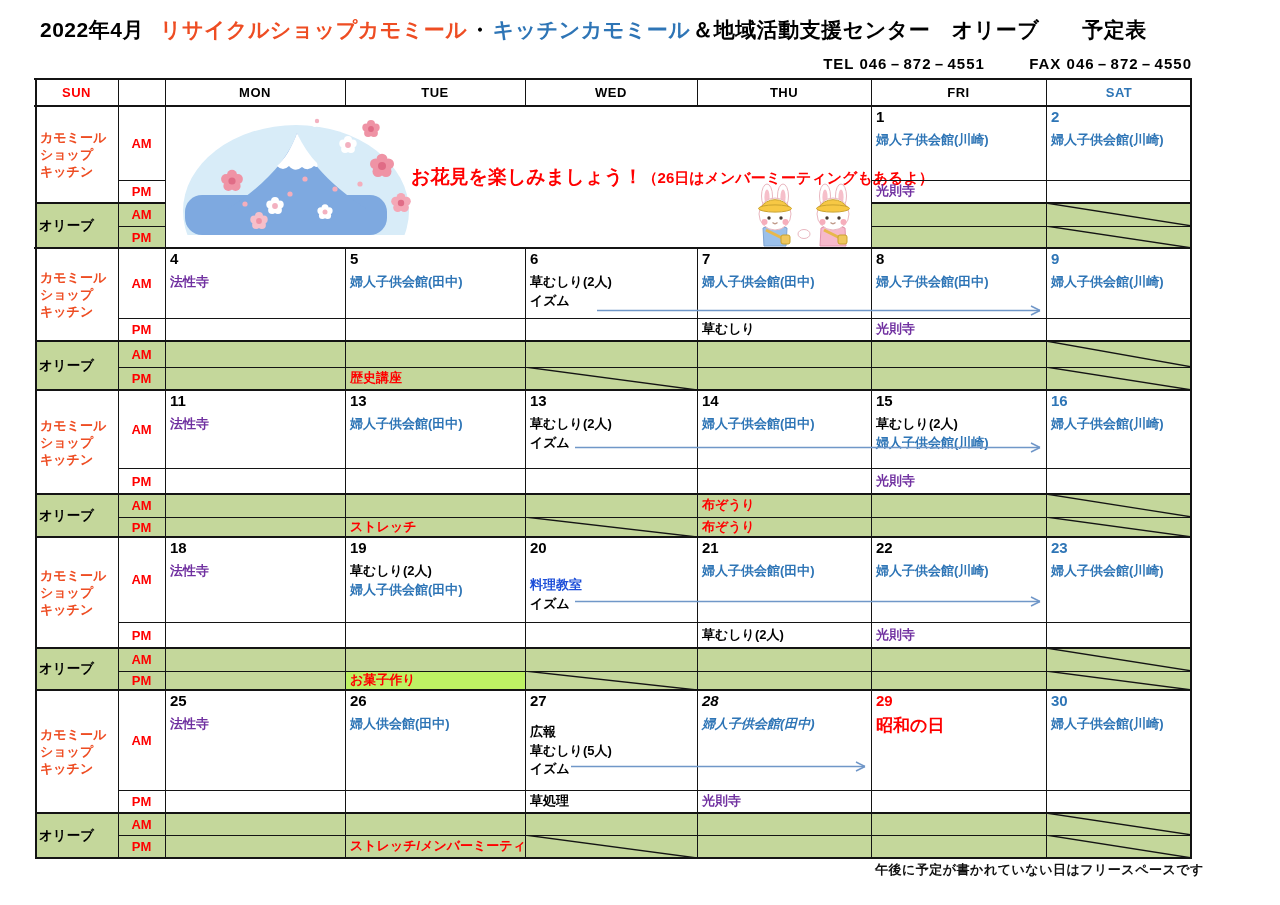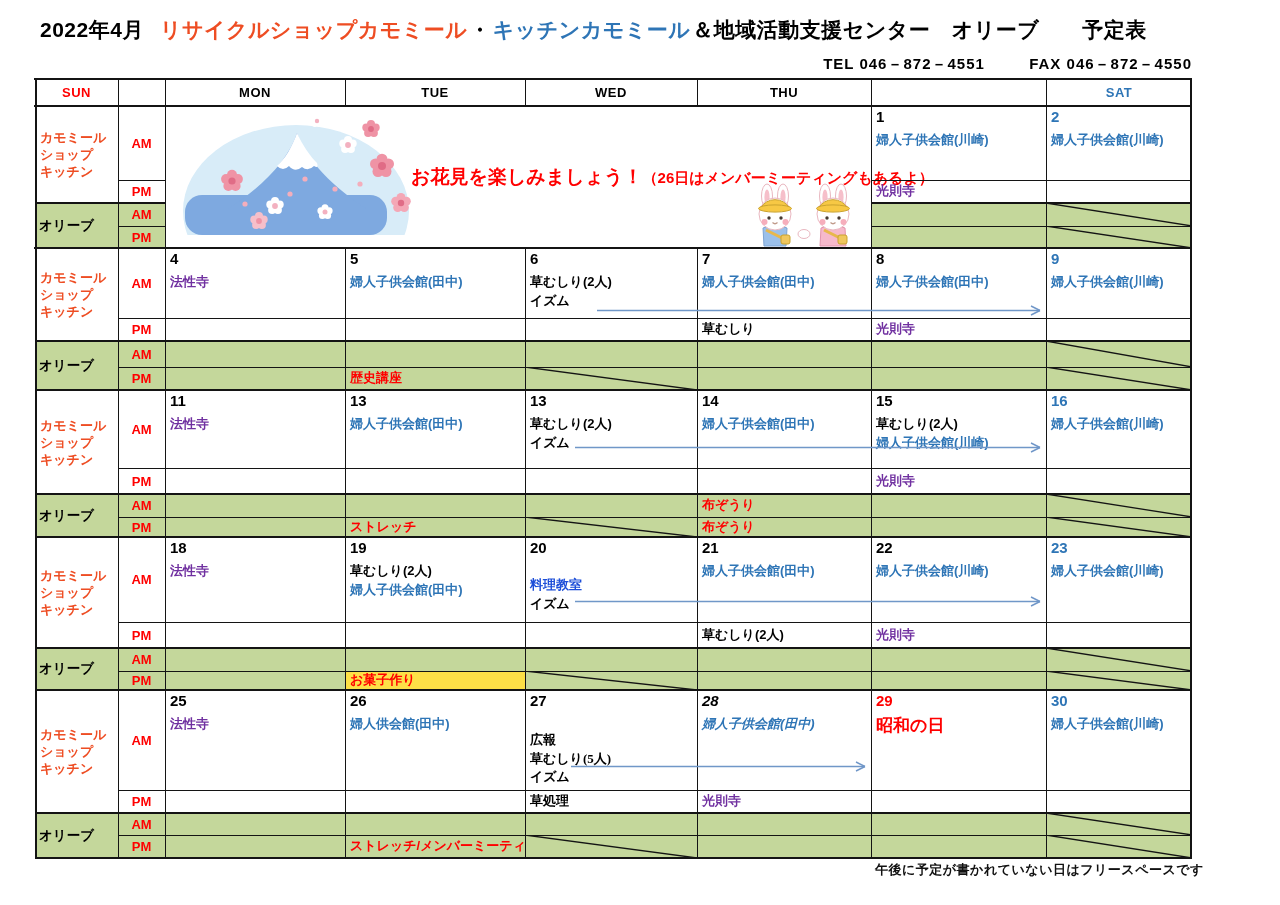--- a/index.html
+++ b/index.html
@@ -183,20 +183,21 @@
       <ellipse cx="63" cy="51" rx="6" ry="4.5" fill="#fff" stroke="#e9b7c0"></ellipse>
     </svg>
   </div>
 
 <div class="cell hflex" style="left: 35px; top: 78px; width: 83px; height: 28px; font-size: 13px; letter-spacing: 0.5px; color: rgb(255, 0, 0);">SUN</div>
     <div class="cell hflex" style="left: 118px; top: 78px; width: 47px; height: 28px; font-size: 13px; letter-spacing: 0.5px;"></div>
     <div class="cell hflex" style="left: 165px; top: 78px; width: 180px; height: 28px; font-size: 13px; letter-spacing: 0.5px; color: rgb(0, 0, 0);">MON</div>
     <div class="cell hflex" style="left: 525px; top: 78px; width: 172px; height: 28px; font-size: 13px; letter-spacing: 0.5px; color: rgb(0, 0, 0);">WED</div>
     <div class="cell hflex" style="left: 345px; top: 78px; width: 180px; height: 28px; font-size: 13px; letter-spacing: 0.5px; color: rgb(0, 0, 0);">TUE</div>
     <div class="cell hflex" style="left: 697px; top: 78px; width: 174px; height: 28px; font-size: 13px; letter-spacing: 0.5px; color: rgb(0, 0, 0);">THU</div>
+    <div class="cell hflex" style="left: 871px; top: 78px; width: 175px; height: 28px; font-size: 13px; letter-spacing: 0.5px; color: rgb(0, 0, 0);">FRI</div>
     <div class="cell hflex" style="left: 1046px; top: 78px; width: 146px; height: 28px; font-size: 13px; letter-spacing: 0.5px; color: rgb(46, 117, 182);">SAT</div>
     <div class="cell" style="left: 35px; top: 106px; width: 83px; height: 97px; display: flex; flex-direction: column; justify-content: center; padding-left: 5px;">
       <span class="evt" style="color: rgb(238, 77, 35); font-size: 13px; line-height: 17px;">カモミール</span>
       <span class="evt" style="color: rgb(238, 77, 35); font-size: 13px; line-height: 17px;">ショップ</span>
       <span class="evt" style="color: rgb(238, 77, 35); font-size: 13px; line-height: 17px;">キッチン</span>
     </div>
     <div class="cell hflex" style="left: 118px; top: 106px; width: 47px; height: 74px; font-size: 13px; color: rgb(255, 0, 0);">AM</div>
     <div class="cell hflex" style="left: 118px; top: 180px; width: 47px; height: 23px; font-size: 13px; color: rgb(255, 0, 0);">PM</div>
     <div class="cell lflex" style="left: 35px; top: 203px; width: 83px; height: 45px; background: rgb(196, 215, 155); padding-left: 4px; font-size: 13.5px;">オリーブ</div>
     <div class="cell hflex" style="left: 118px; top: 203px; width: 47px; height: 23px; background: rgb(196, 215, 155); font-size: 13px; color: rgb(255, 0, 0);">AM</div>
@@ -394,21 +395,21 @@
       <span class="evt" style="color: rgb(238, 77, 35); font-size: 13px; line-height: 17px;">キッチン</span>
     </div>
     <div class="cell hflex" style="left: 118px; top: 537px; width: 47px; height: 85px; font-size: 13px; color: rgb(255, 0, 0);">AM</div>
     <div class="cell hflex" style="left: 118px; top: 622px; width: 47px; height: 26px; font-size: 13px; color: rgb(255, 0, 0);">PM</div>
     <div class="cell lflex" style="left: 35px; top: 648px; width: 83px; height: 42px; background: rgb(196, 215, 155); padding-left: 4px; font-size: 13.5px;">オリーブ</div>
     <div class="cell hflex" style="left: 118px; top: 648px; width: 47px; height: 23px; background: rgb(196, 215, 155); font-size: 13px; color: rgb(255, 0, 0);">AM</div>
     <div class="cell hflex" style="left: 118px; top: 671px; width: 47px; height: 19px; background: rgb(196, 215, 155); font-size: 13px; color: rgb(255, 0, 0);">PM</div>
     <div class="cell lflex" style="left: 165px; top: 648px; width: 180px; height: 23px; background: rgb(196, 215, 155); padding-left: 5px;"></div>
     <div class="cell lflex" style="left: 165px; top: 671px; width: 180px; height: 19px; background: rgb(196, 215, 155); padding-left: 5px;"></div>
     <div class="cell lflex" style="left: 345px; top: 648px; width: 180px; height: 23px; background: rgb(196, 215, 155); padding-left: 5px;"></div>
-    <div class="cell lflex" style="left: 345px; top: 671px; width: 180px; height: 19px; background: #fde047; padding-left: 5px;">
+    <div class="cell lflex" style="left: 345px; top: 671px; width: 180px; height: 19px; background: #bef264; padding-left: 5px;">
       <span class="evt" style="color: rgb(255, 0, 0);">お菓子作り</span>
     </div>
     <div class="cell lflex" style="left: 525px; top: 648px; width: 172px; height: 23px; background: rgb(196, 215, 155); padding-left: 5px;"></div>
     <div class="cell lflex" style="left: 525px; top: 671px; width: 172px; height: 19px; background: rgb(196, 215, 155); padding-left: 5px;">
       <svg viewBox="0 0 100 100" preserveAspectRatio="none" style="position: absolute; left: 0px; top: 0px; width: 100%; height: 100%;">
         <line x1="0" y1="0" x2="100" y2="100" stroke="#141414" stroke-width="1.3" vector-effect="non-scaling-stroke"></line>
       </svg>
     </div>
     <div class="cell lflex" style="left: 697px; top: 648px; width: 174px; height: 23px; background: rgb(196, 215, 155); padding-left: 5px;"></div>
     <div class="cell lflex" style="left: 697px; top: 671px; width: 174px; height: 19px; background: rgb(196, 215, 155); padding-left: 5px;"></div>
@@ -511,21 +512,21 @@
       </div>
     </div>
     <div class="cell" style="left: 345px; top: 690px; width: 180px; height: 100px; padding: 2px 0px 0px 5px;">
       <span class="daynum" style="color: rgb(0, 0, 0);">26</span>
       <div style="margin-top: 6px;">
         <span class="evt" style="color: rgb(46, 117, 182);">婦人供会館(田中)</span>
       </div>
     </div>
     <div class="cell" style="left: 525px; top: 690px; width: 172px; height: 100px; padding: 2px 0px 0px 5px;">
       <span class="daynum" style="color: rgb(0, 0, 0);">27</span>
-      <div style="margin-top: 22px; font-family: Liberation Serif, serif;">
+      <div style="margin-top: 14px;">
         <span class="evt" style="color: rgb(0, 0, 0);">広報</span>
         <span class="evt" style="color: rgb(0, 0, 0);">草むしり(5人)</span>
         <span class="evt" style="color: rgb(0, 0, 0);">イズム</span>
       </div>
     </div>
     <div class="cell lflex" style="left: 525px; top: 790px; width: 172px; height: 23px; padding-left: 5px;">
       <span class="evt" style="color: rgb(0, 0, 0);">草処理</span>
     </div>
     <div class="cell" style="left: 697px; top: 690px; width: 174px; height: 100px; padding: 2px 0px 0px 5px; font-style: italic;">
       <span class="daynum" style="color: rgb(0, 0, 0);">28</span>

